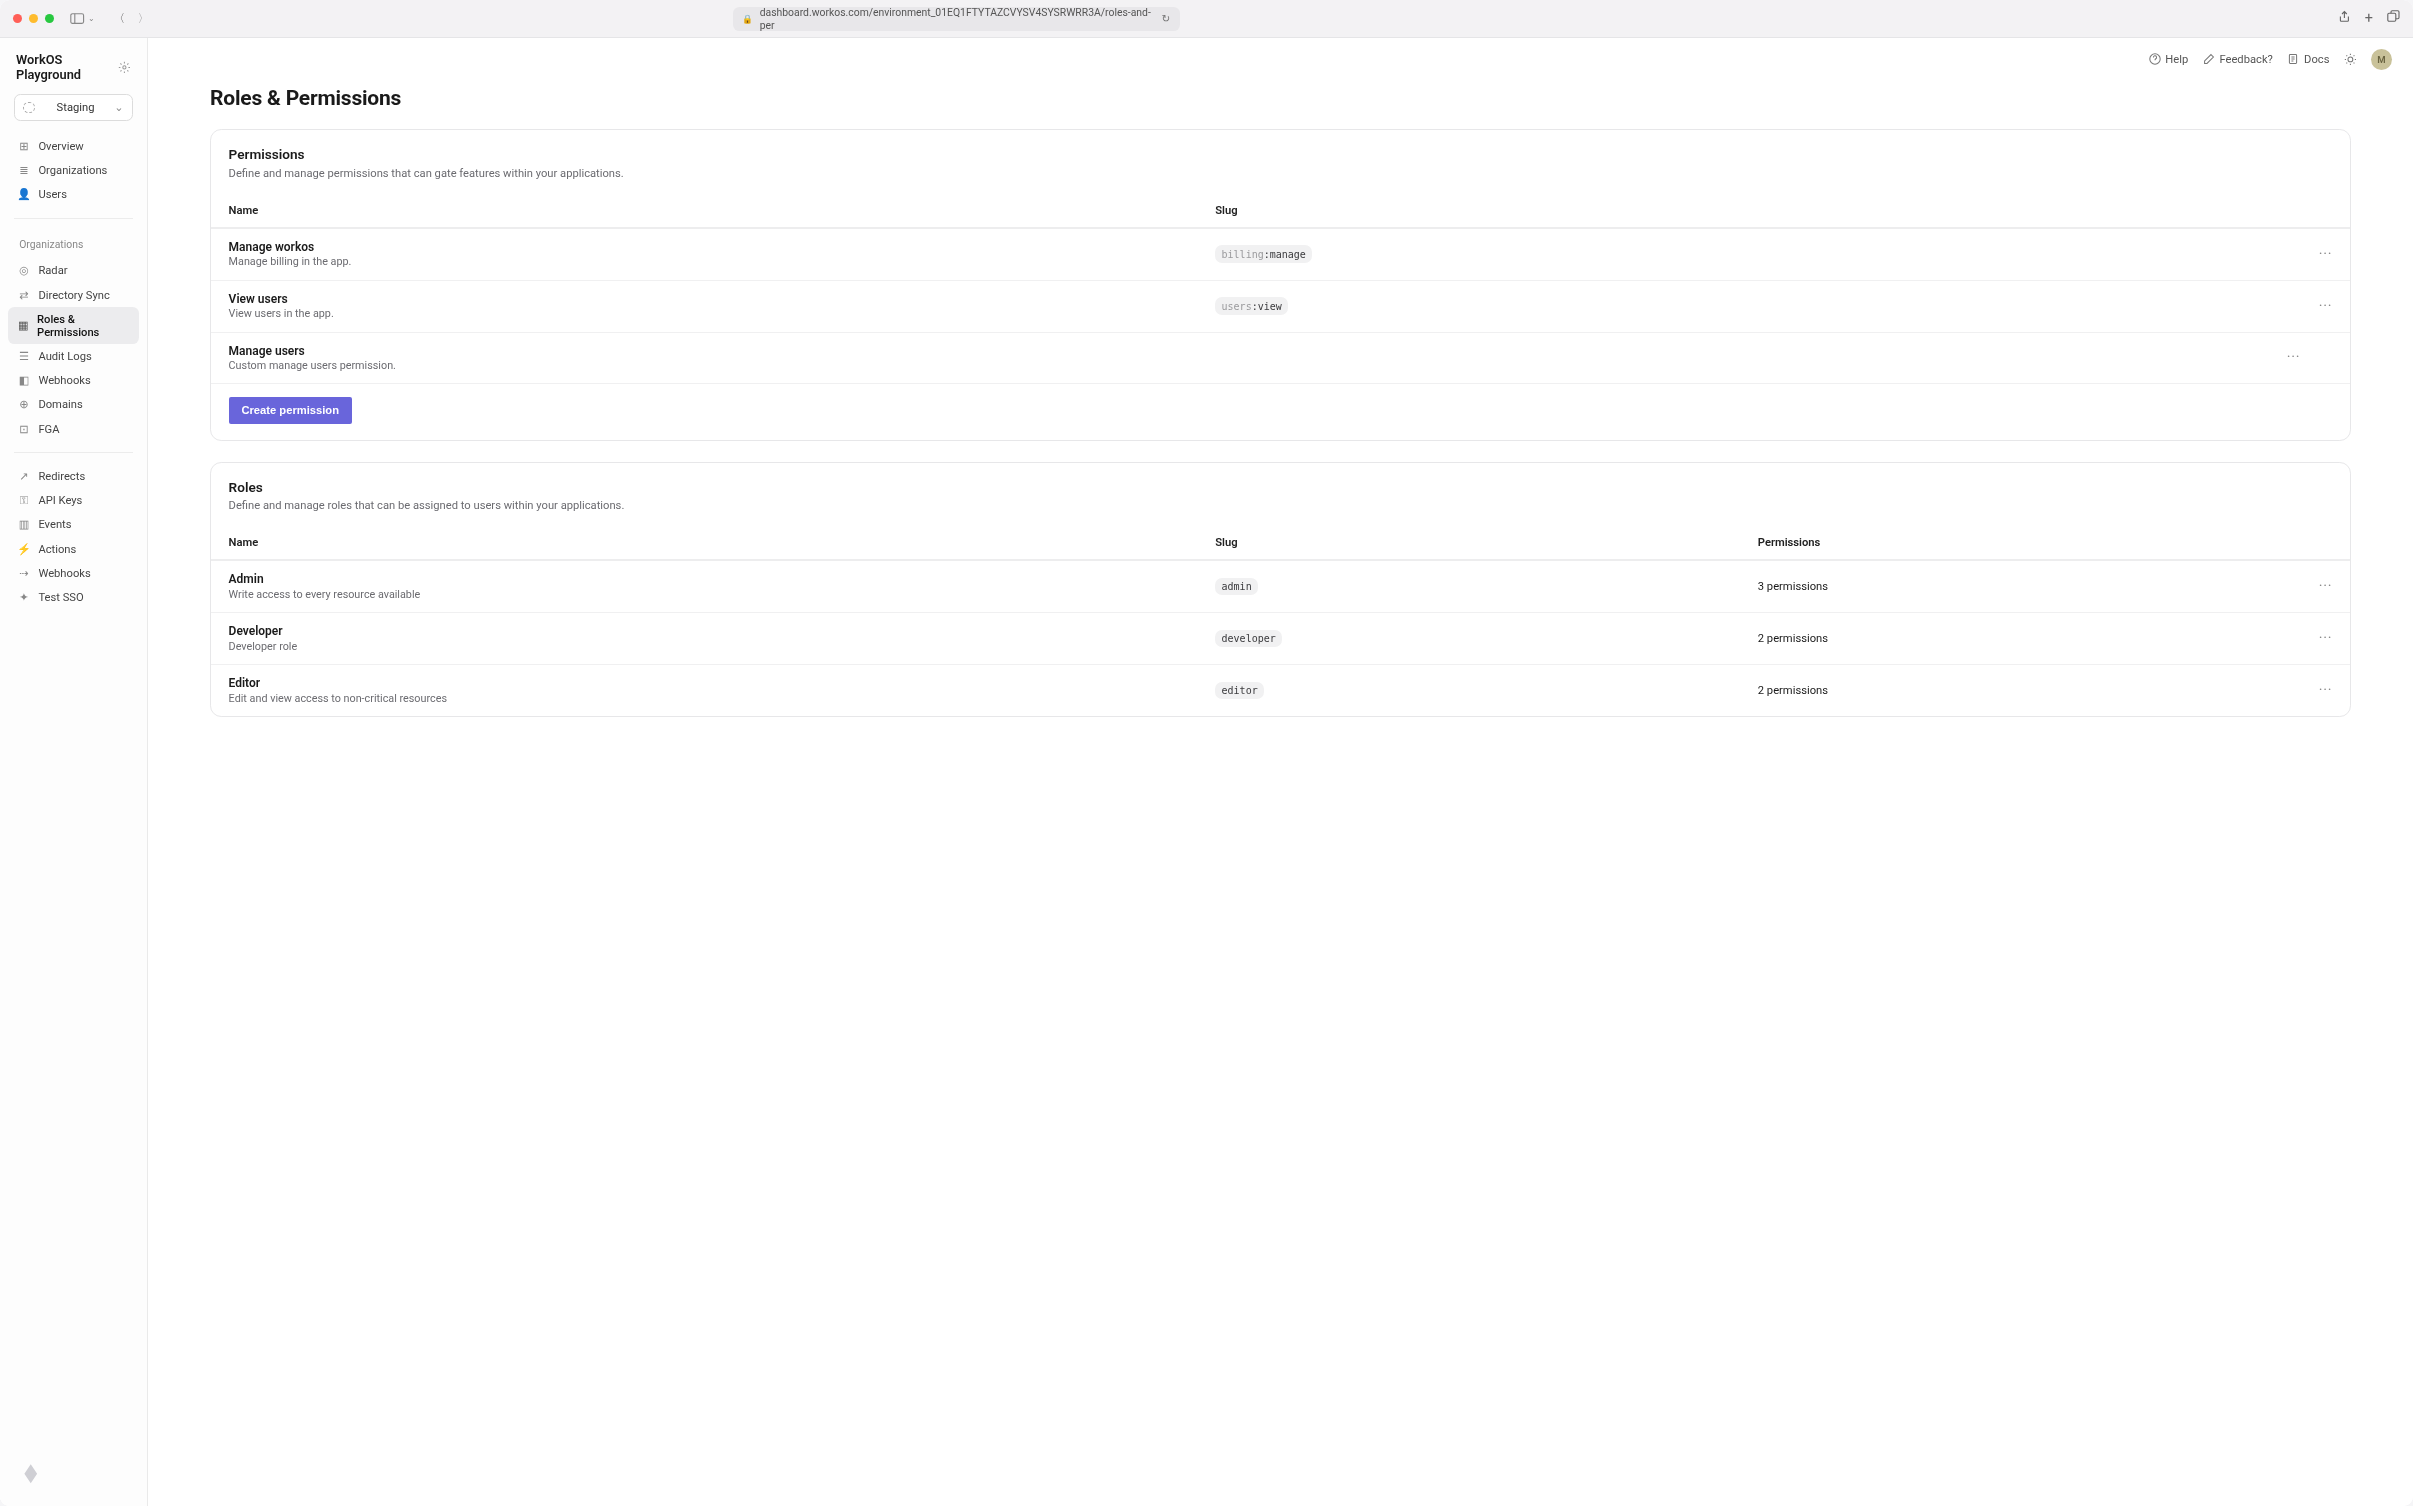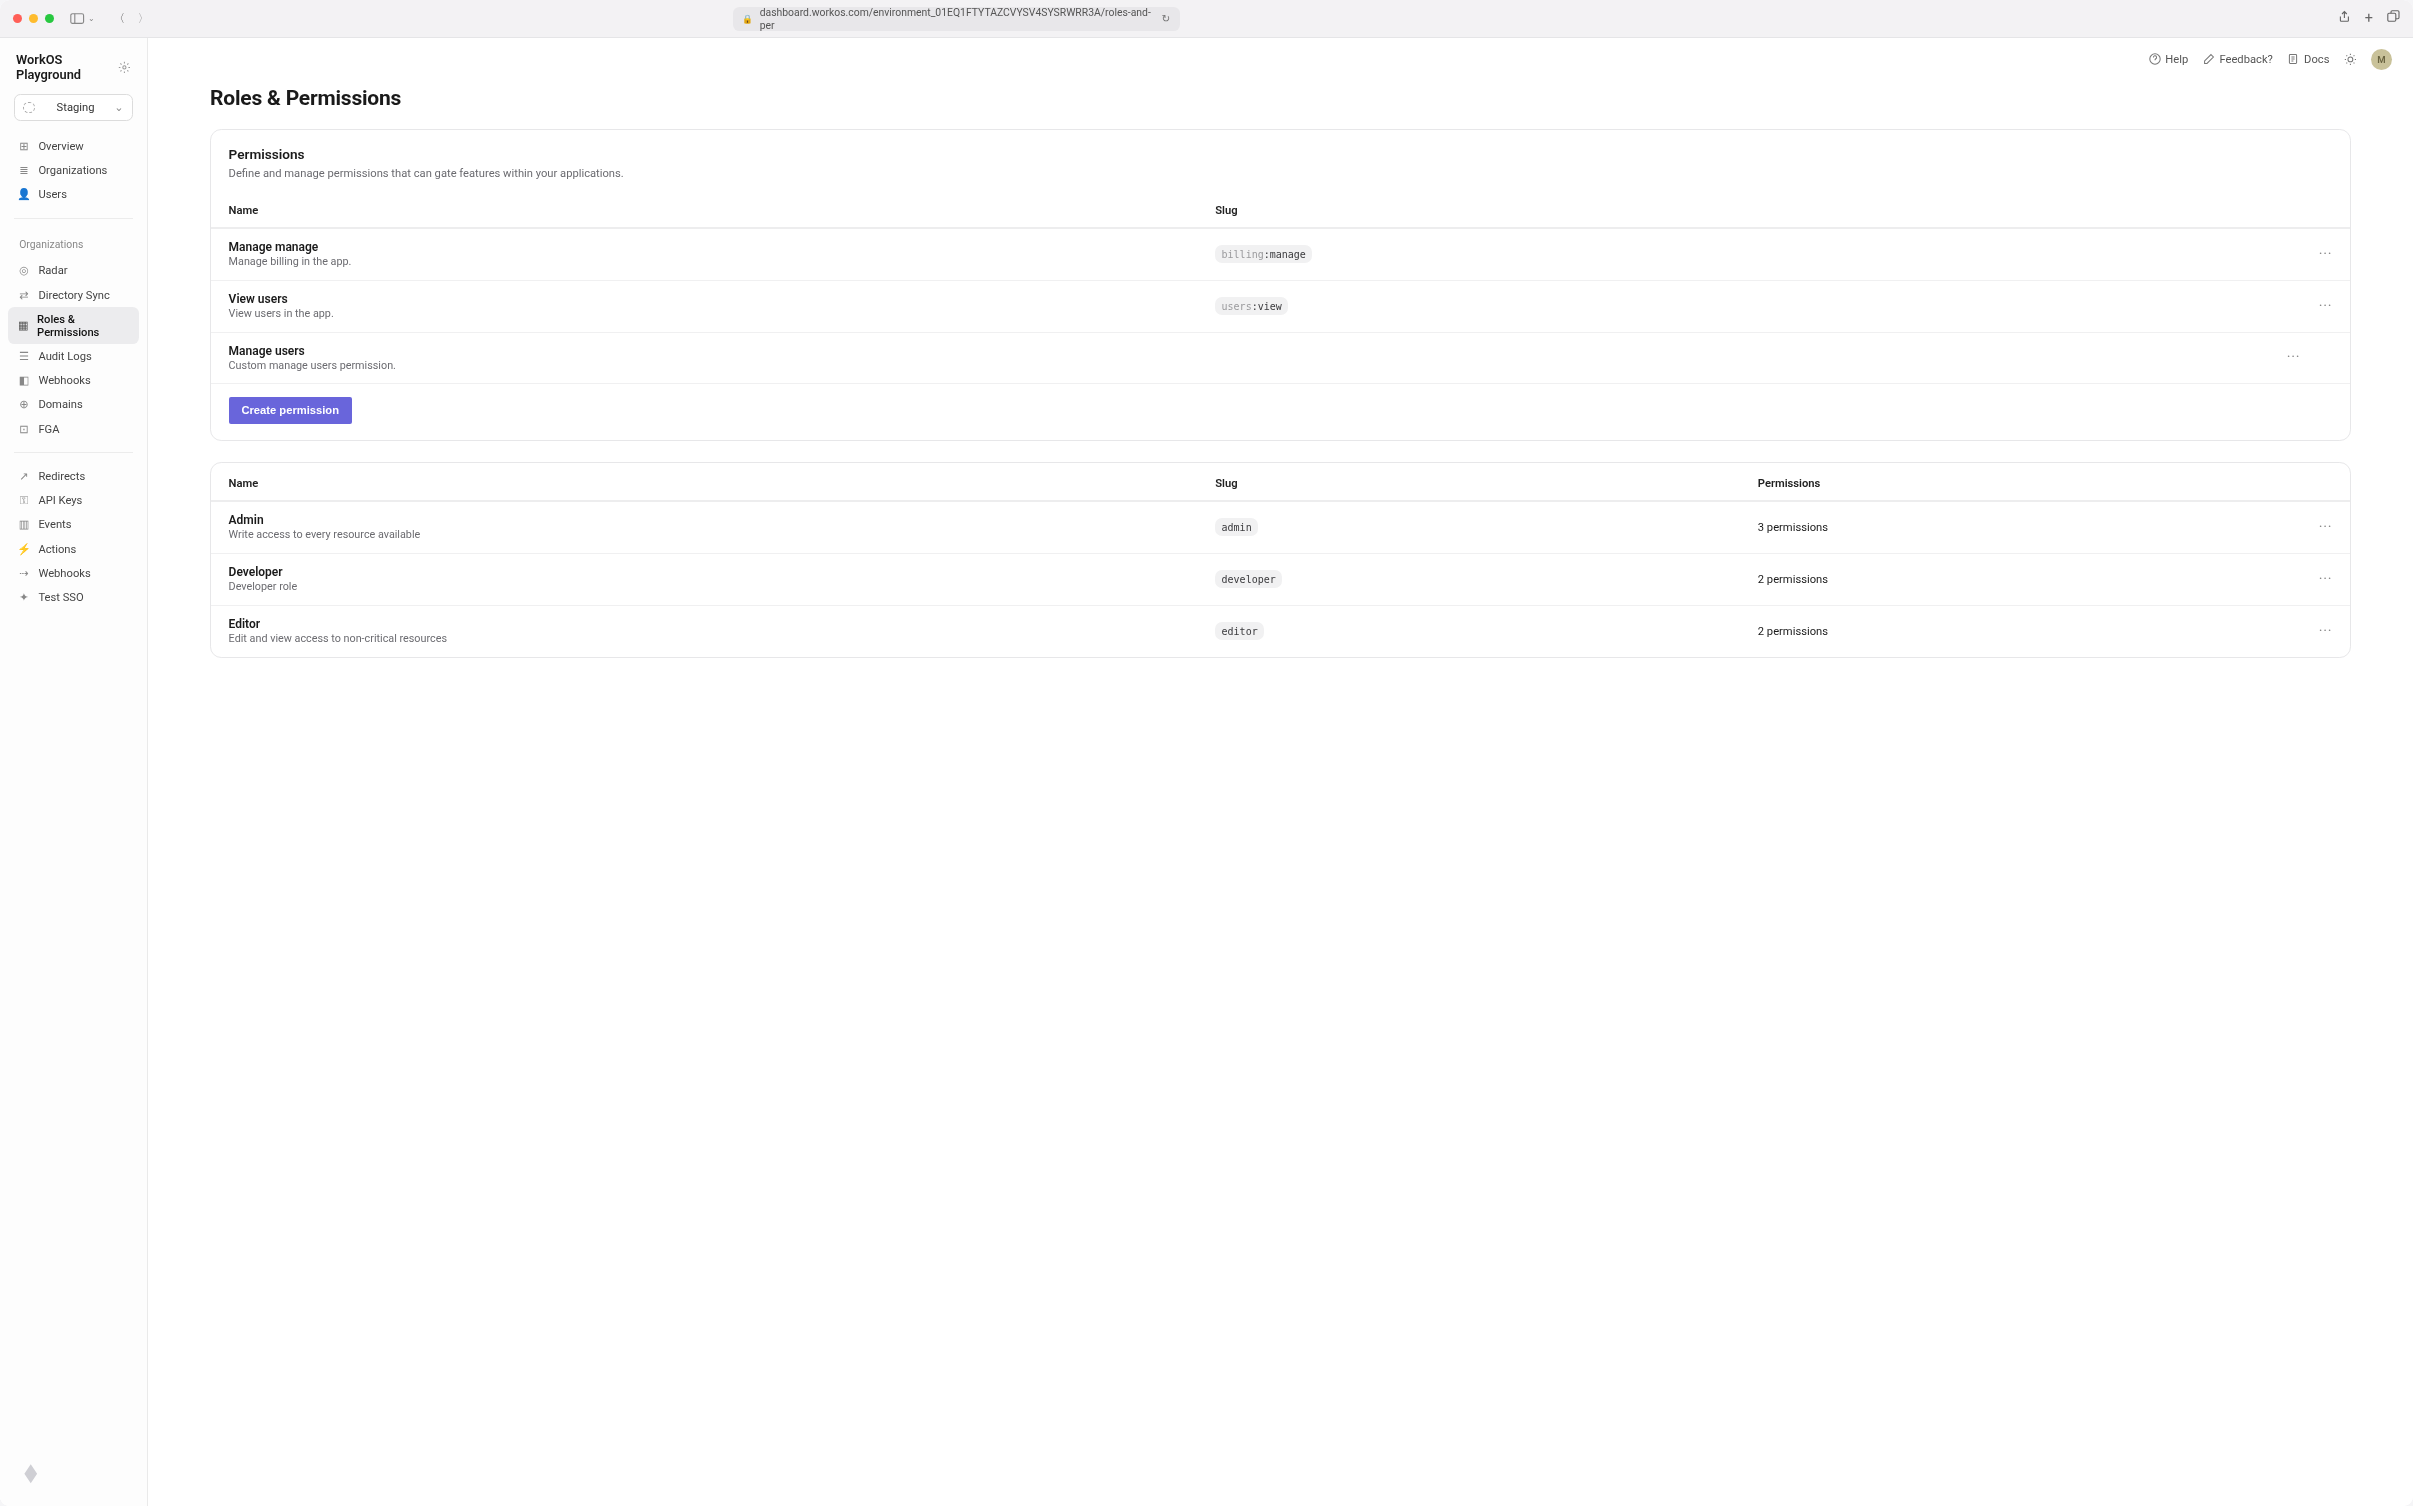--- a/index.html
+++ b/index.html
@@ -358,21 +358,21 @@
             <div class="card-desc">Define and manage permissions that can gate features within your applications.</div>
           </div>
           <div class="table-head perm-grid">
             <div>Name</div>
             <div>Slug</div>
             <div></div>
           </div>
           <div id="perm-rows">
               <div class="row perm-grid">
                 <div>
-                  <div class="row-name">Manage manage</div>
+                  <div class="row-name">Manage workos</div>
                   <div class="row-desc">Manage billing in the app.</div>
                 </div>
                 <div><span class="slug"><span class="grey">billing</span><span>:manage</span></span></div>
                 <div class="more">···</div>
               </div>
               <div class="row perm-grid">
                 <div>
                   <div class="row-name">View users</div>
                   <div class="row-desc">View users in the app.</div>
                 </div>
@@ -386,20 +386,24 @@
                 </div>
                 <div class="more">···</div>
               </div>
             </div>
           <div class="card-footer">
             <button class="btn-primary">Create permission</button>
           </div>
         </div>
 
         <div class="card">
+          <div class="card-header">
+            <div class="card-title">Roles</div>
+            <div class="card-desc">Define and manage roles that can be assigned to users within your applications.</div>
+          </div>
           <div class="table-head role-grid">
             <div>Name</div>
             <div>Slug</div>
             <div>Permissions</div>
             <div></div>
           </div>
           <div id="role-rows">
               <div class="row role-grid">
                 <div>
                   <div class="row-name">Admin</div>

